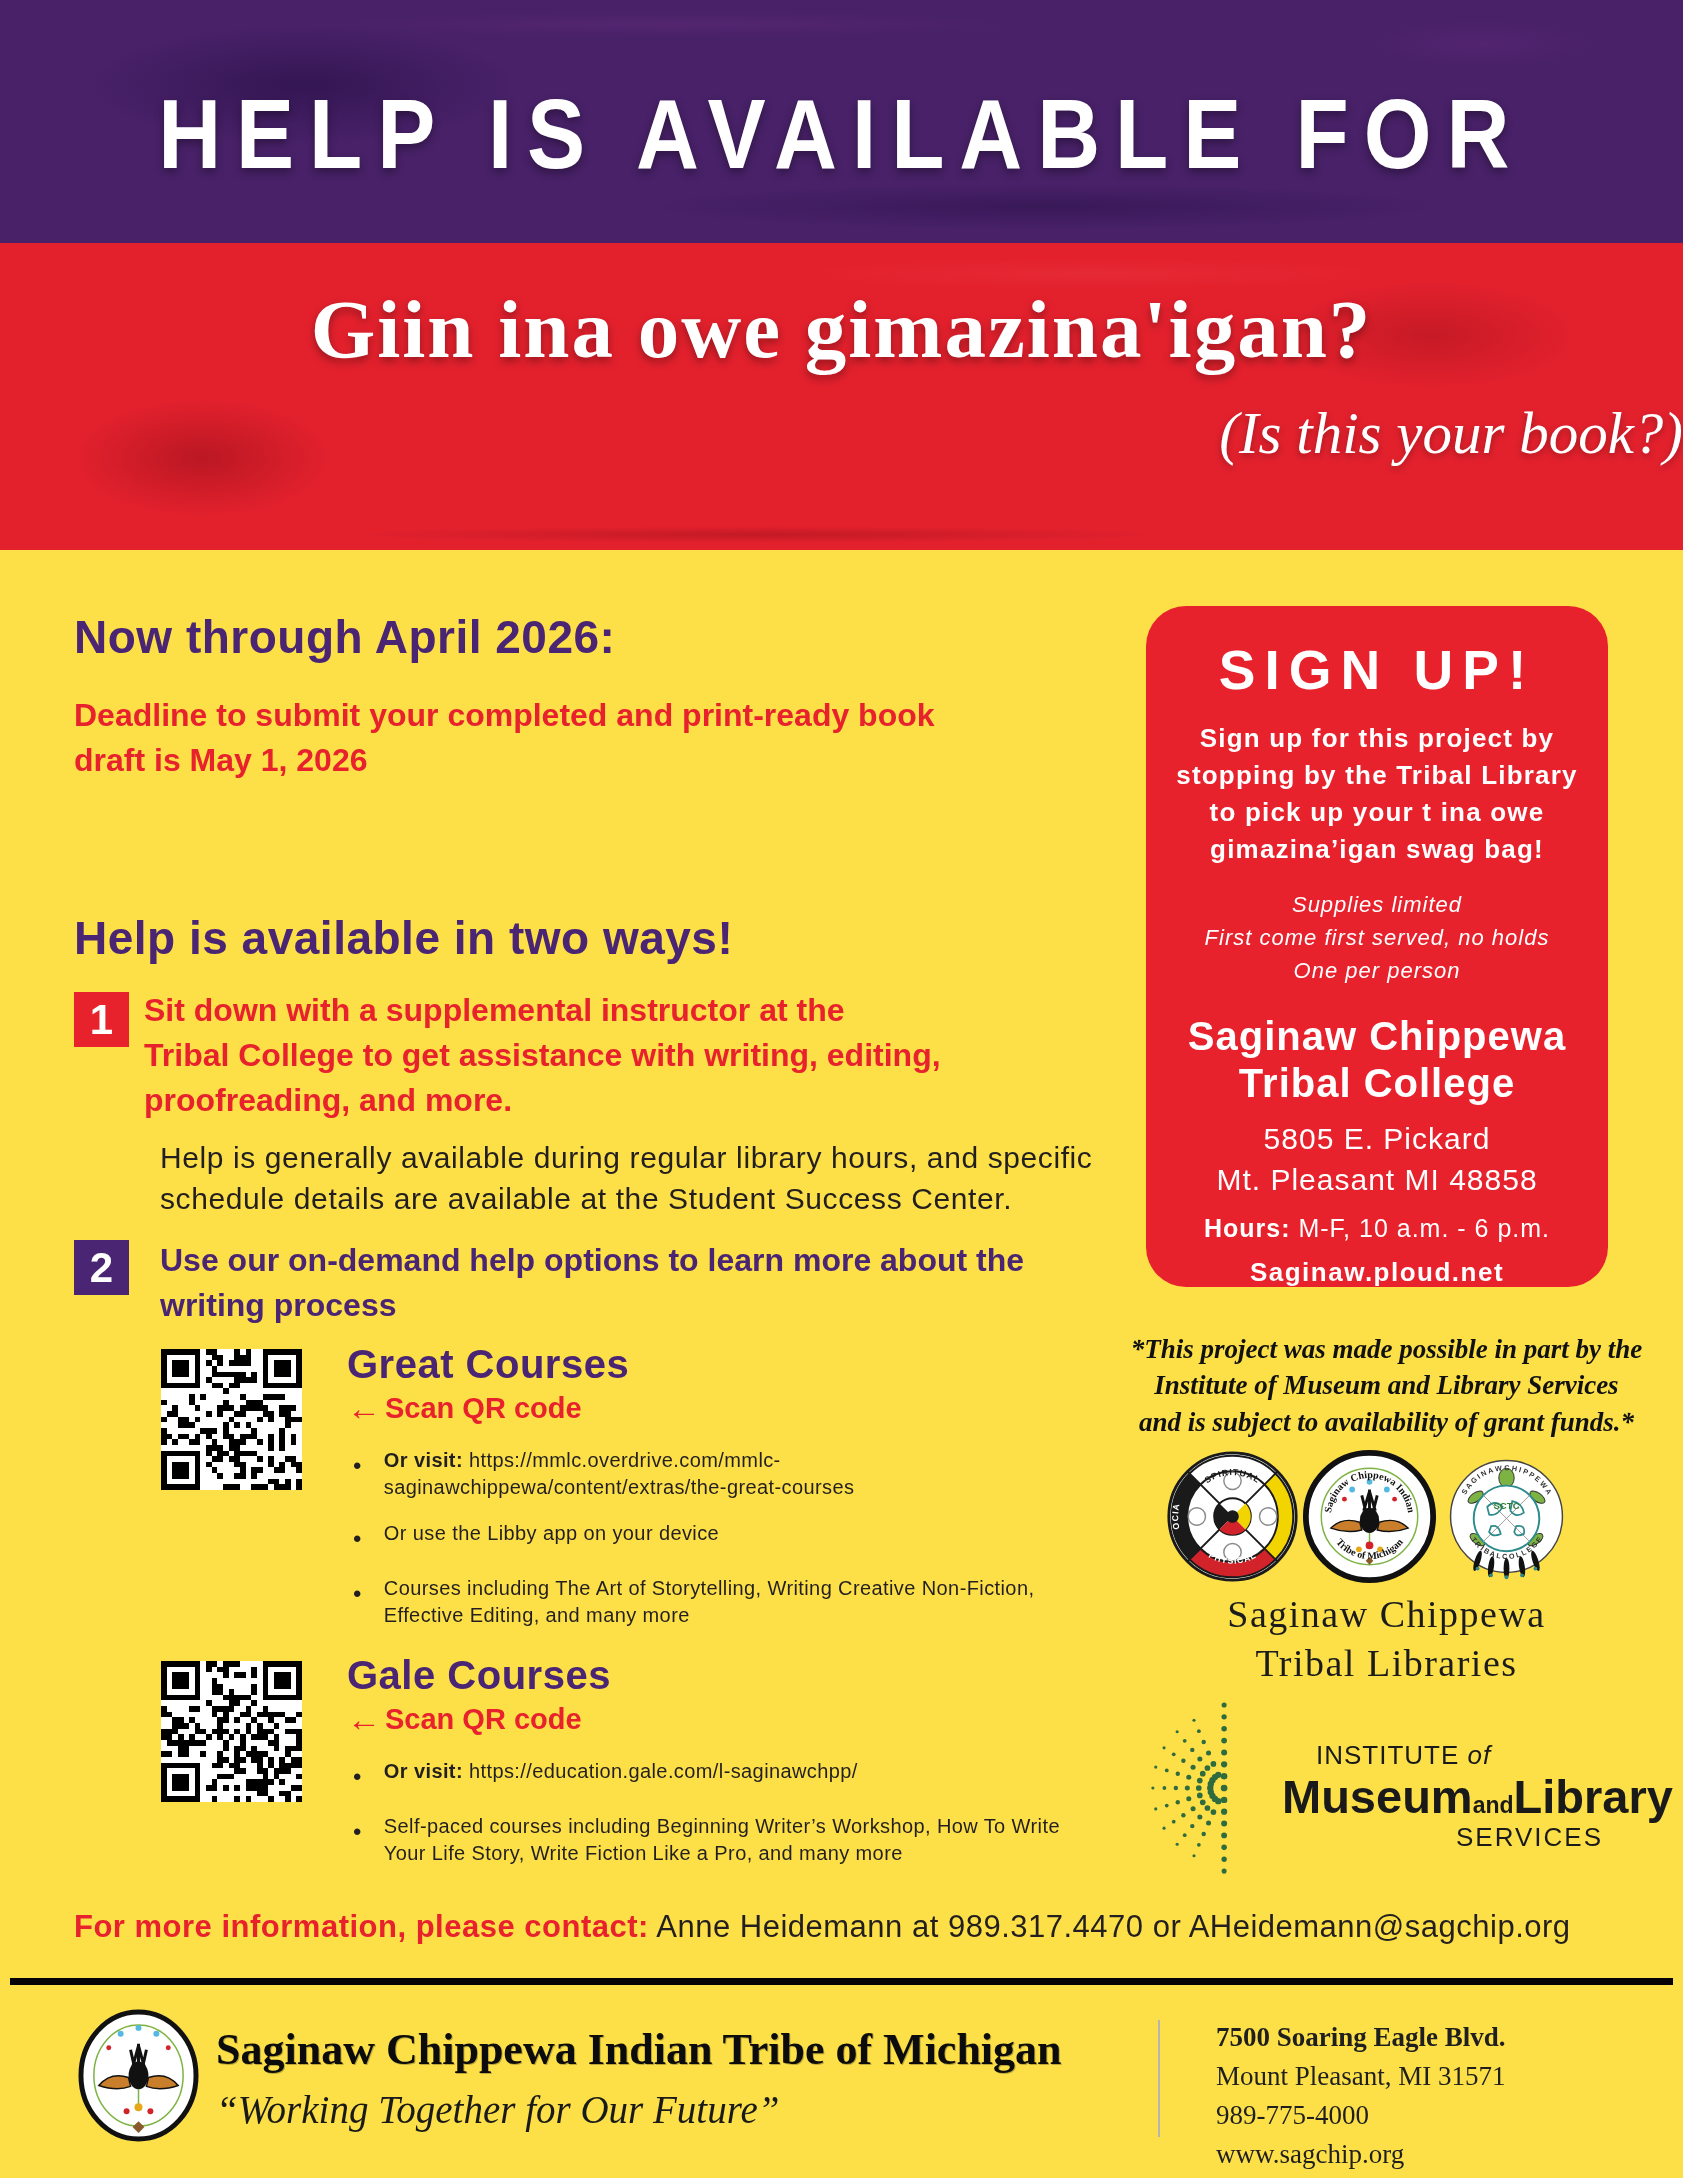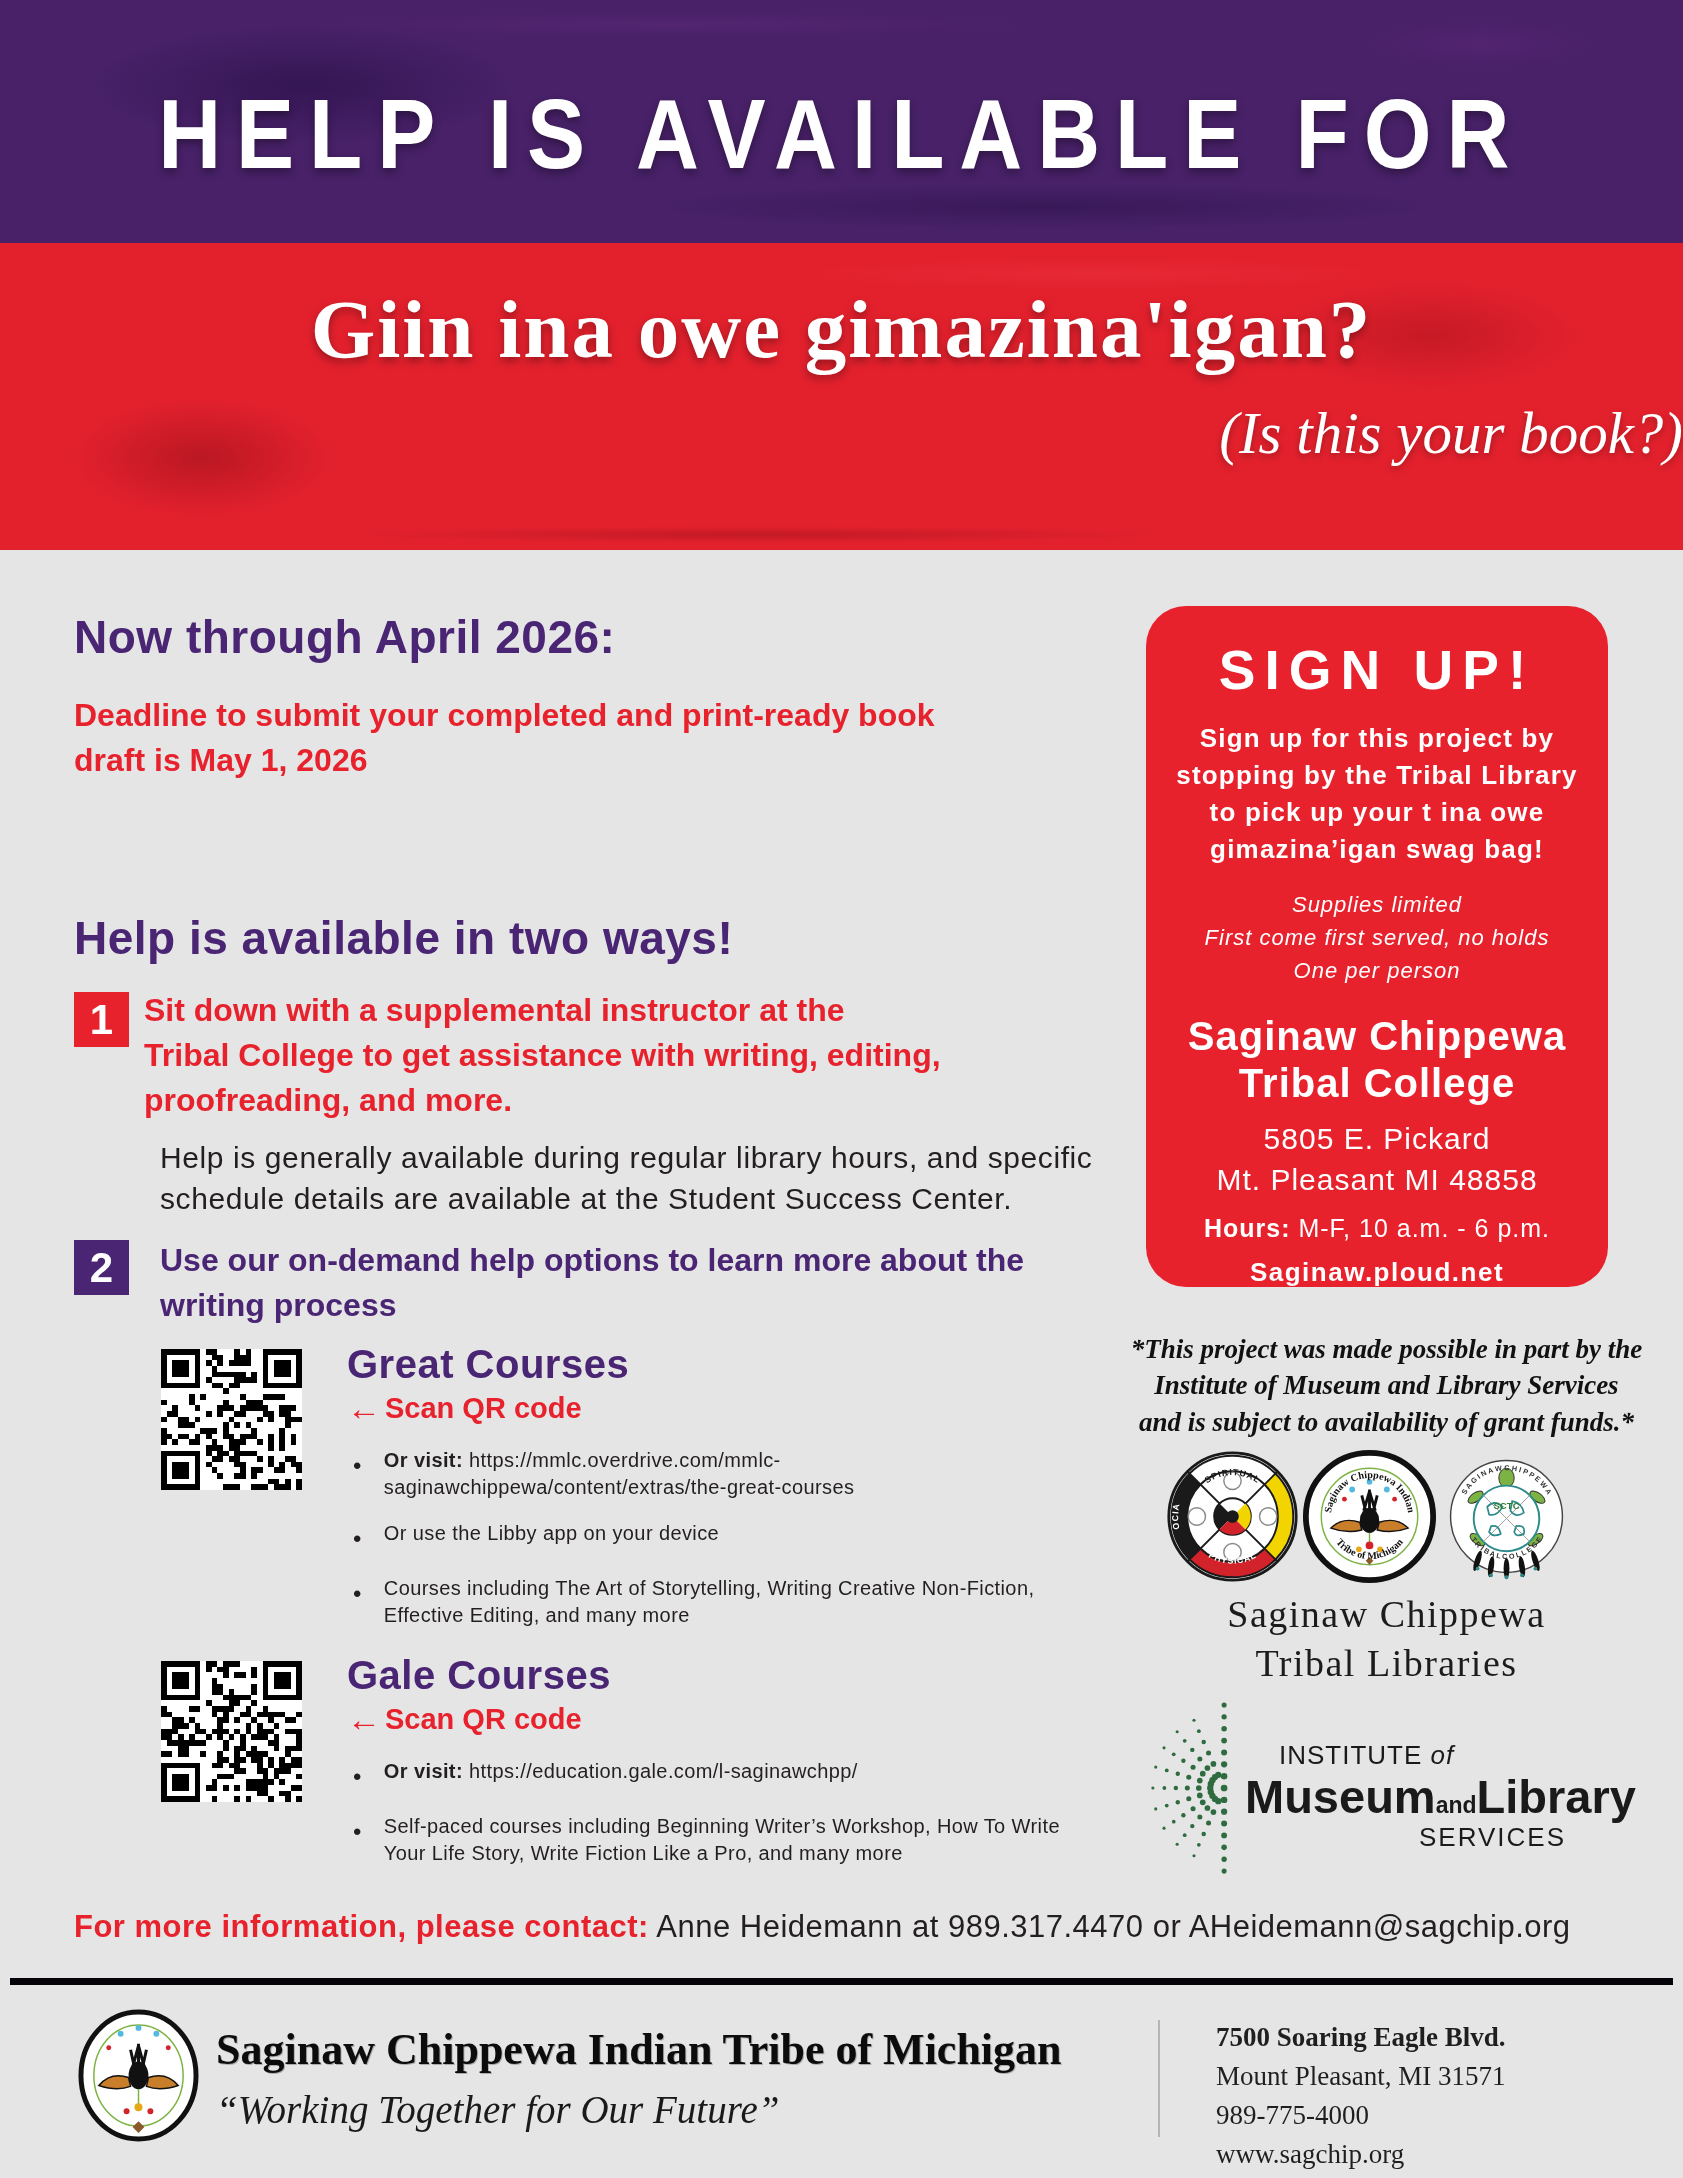--- a/index.html
+++ b/index.html
@@ -1,16 +1,16 @@
 <!DOCTYPE html>
 <html><head>
 <meta charset="utf-8">
 <style>
   html,body{margin:0;padding:0;background:#fff;}
-  .page{position:relative;width:1683px;height:2178px;background:#e5e5e5;overflow:hidden;
+  .page{position:relative;width:1683px;height:2178px;background:#fde047;overflow:hidden;
         font-family:"Liberation Sans",sans-serif;}
   .abs{position:absolute;}
 
   
   .band-purple{position:absolute;left:0;top:0;width:1683px;height:243px;background:#482168;
     background-image:
       radial-gradient(closest-side at 18% 35%, rgba(20,4,50,.38), transparent 70%),
       radial-gradient(closest-side at 62% 85%, rgba(25,6,55,.32), transparent 62%),
       radial-gradient(closest-side at 88% 18%, rgba(120,45,140,.22), transparent 60%),
       radial-gradient(closest-side at 40% 10%, rgba(150,60,160,.15), transparent 55%);
@@ -761,21 +761,21 @@
       <circle cx="53.82392422311663" cy="53.4757282647772" r="2.2336" fill="#2E6B3F"></circle>
       <circle cx="46.17551276795582" cy="44.318319409683255" r="1.9087999999999998" fill="#2E6B3F"></circle>
       <circle cx="38.527101312795025" cy="35.160910554589314" r="1.584" fill="#2E6B3F"></circle>
       <circle cx="80.0833443356302" cy="78.67727553056125" r="3.208" fill="#2E6B3F"></circle>
       <circle cx="75.18097249943808" cy="67.63844668445485" r="2.8832" fill="#2E6B3F"></circle>
       <circle cx="70.27860066324595" cy="56.599617838348465" r="2.5584" fill="#2E6B3F"></circle>
       <circle cx="65.37622882705384" cy="45.56078899224207" r="2.2336" fill="#2E6B3F"></circle>
       <circle cx="60.47385699086172" cy="34.52196014613567" r="1.9087999999999998" fill="#2E6B3F"></circle>
       <circle cx="55.5714851546696" cy="23.48313130002927" r="1.584" fill="#2E6B3F"></circle>
     </svg>
-  <div class="abs imls-word" style="left:1245px;top:1740px;width:327px;">
+  <div class="abs imls-word" style="left:1282px;top:1740px;width:327px;">
     <div class="imls-line1">
       <span>INSTITUTE</span>
       <i>of</i>
     </div>
     <div class="imls-line2"><span>Museum</span><span class="and">and</span><span>Library</span></div>
     <div class="imls-line3">SERVICES</div>
   </div>
 
   <div class="foot-bar"></div>
 

